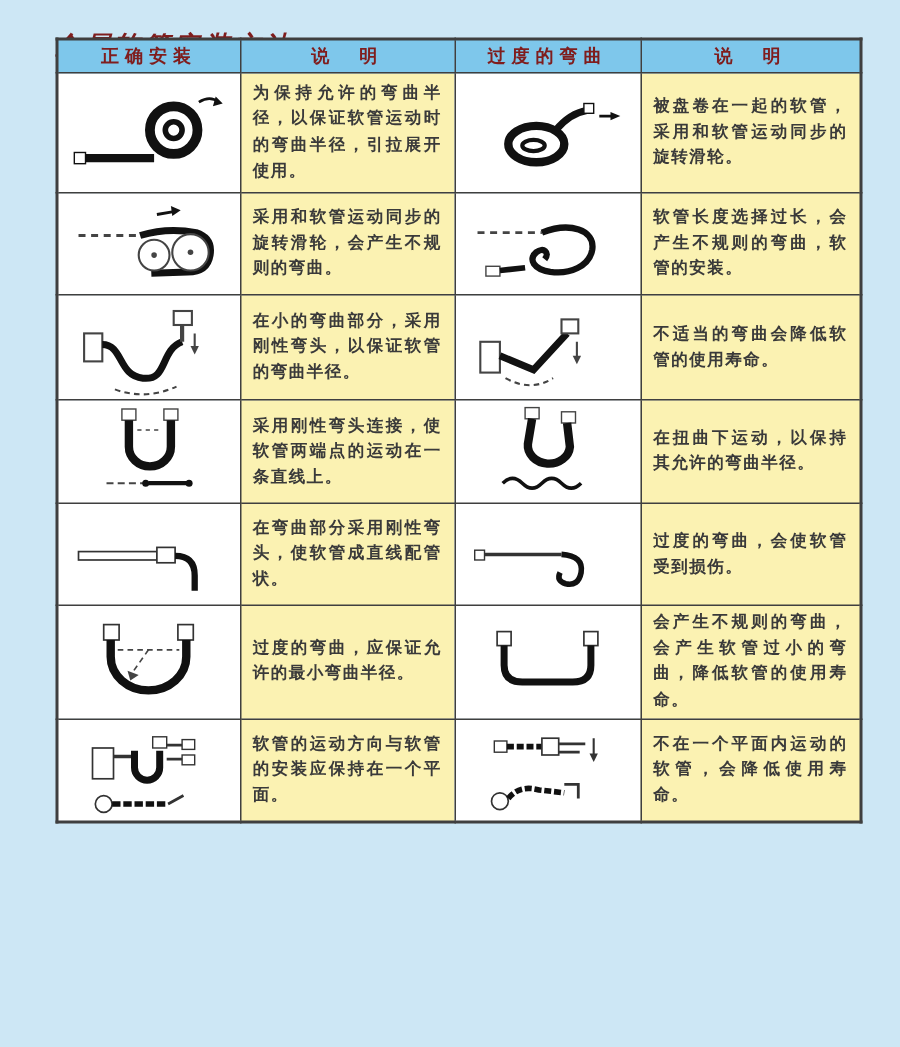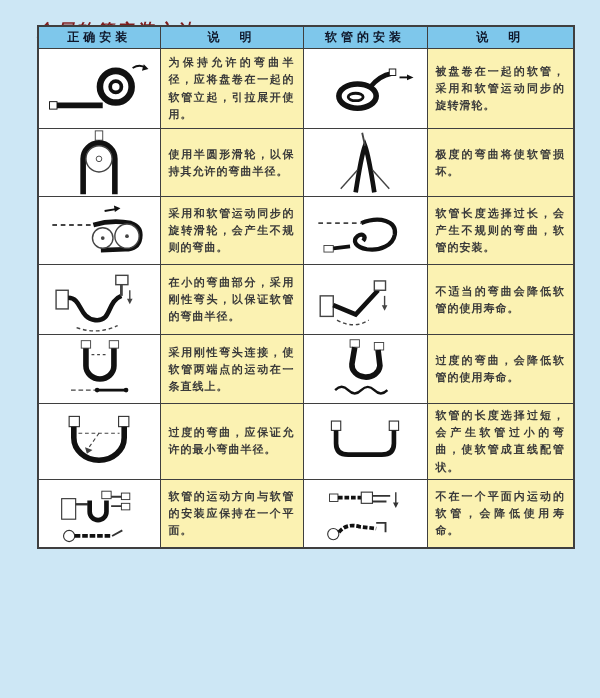--- a/index.html
+++ b/index.html
@@ -16,21 +16,21 @@
     font-family:"DejaVu Serif","Liberation Serif",serif;
   }
   table.grid{
     position:absolute;left:37px;top:25px;width:536px;
     border-collapse:collapse;table-layout:fixed;
     border:2px solid #3f3f3f;
   }
   .grid th,.grid td{border:1px solid #3f3f3f;padding:0;}
   .grid th{
     background:#7ec7eb;height:21px;
-    font-size:12px;font-weight:bold;color:#0f172a;
+    font-size:12px;font-weight:bold;color:#7f1d1d;
     letter-spacing:4px;text-align:center;
   }
   td.img-cell{background:#ffffff;text-align:center;vertical-align:middle;}
   td.txt-cell{
     background:#fbf2b2;
     font-size:11px;font-weight:bold;color:#3a3a3a;
     padding:3px 8px;line-height:1.55;letter-spacing:1px;
     text-align:justify;vertical-align:middle;
   }
   tr.r1{height:80px} tr.r2{height:64px} tr.r3{height:68px}
@@ -47,70 +47,49 @@
   <colgroup>
     <col style="width:122px">
       <col style="width:143px">
       <col style="width:124px">
       <col style="width:147px">
   </colgroup>
   <tbody>
       <tr>
     <th>正确安装</th>
     <th>说　明</th>
-    <th>软管的安装</th>
+    <th>过度的弯曲</th>
     <th>说　明</th>
   </tr>
 
   <tr class="r1">
     <td class="img-cell">
       <svg viewBox="0 0 120 72">
         <path d="M14,54 L64,54" stroke="#111" stroke-width="6" fill="none"></path>
         <rect x="7" y="50" width="8" height="8" fill="#fff" stroke="#111"></rect>
         <circle cx="78" cy="34" r="17" fill="none" stroke="#111" stroke-width="7"></circle>
         <circle cx="78" cy="34" r="6" fill="none" stroke="#111" stroke-width="4"></circle>
         <path d="M96,14 q8,-5 14,0" fill="none" stroke="#111" stroke-width="2"></path>
         <path d="M108,10 l5,5 l-7,2 z" fill="#111"></path>
       </svg>
     </td>
-    <td class="txt-cell">为保持允许的弯曲半径，应将盘卷在一起的软管立起，引拉展开使用。</td>
+    <td class="txt-cell">为保持允许的弯曲半径，以保证软管运动时的弯曲半径，引拉展开使用。</td>
     <td class="img-cell">
       <svg viewBox="0 0 120 72">
         <ellipse cx="52" cy="44" rx="20" ry="13" fill="none" stroke="#111" stroke-width="6"></ellipse>
         <ellipse cx="50" cy="45" rx="8" ry="4" fill="none" stroke="#111" stroke-width="3"></ellipse>
         <path d="M66,34 Q76,22 88,20" fill="none" stroke="#111" stroke-width="5"></path>
         <rect x="86" y="15" width="7" height="7" fill="#fff" stroke="#111"></rect>
         <path d="M97,24 l9,0" stroke="#111" stroke-width="2"></path>
         <path d="M105,21 l7,3 l-7,3 z" fill="#111"></path>
       </svg>
     </td>
     <td class="txt-cell">被盘卷在一起的软管，采用和软管运动同步的旋转滑轮。</td>
   </tr>
 
-  <tr class="r2">
-    <td class="img-cell">
-      <svg viewBox="0 0 120 72">
-        <rect x="56" y="2" width="8" height="10" fill="#fff" stroke="#444"></rect>
-        <line x1="60" y1="12" x2="60" y2="20" stroke="#444" stroke-width="2"></line>
-        <path d="M43,70 L43,32 A17,17 0 0 1 77,32 L77,70" fill="none" stroke="#111" stroke-width="6"></path>
-        <circle cx="60" cy="32" r="14" fill="#fff" stroke="#444" stroke-width="1.5"></circle>
-        <circle cx="60" cy="32" r="3" fill="none" stroke="#444"></circle>
-      </svg>
-    </td>
-    <td class="txt-cell">使用半圆形滑轮，以保持其允许的弯曲半径。</td>
-    <td class="img-cell">
-      <svg viewBox="0 0 120 72">
-        <path d="M50,68 C54,42 57,26 60,18 C63,26 66,42 70,68" fill="none" stroke="#111" stroke-width="5"></path>
-        <line x1="60" y1="18" x2="57" y2="4" stroke="#444" stroke-width="2"></line>
-        <line x1="34" y1="64" x2="52" y2="44" stroke="#444" stroke-width="1.5"></line>
-        <line x1="86" y1="64" x2="68" y2="44" stroke="#444" stroke-width="1.5"></line>
-      </svg>
-    </td>
-    <td class="txt-cell">极度的弯曲将使软管损坏。</td>
-  </tr>
 
   <tr class="r3">
     <td class="img-cell">
       <svg viewBox="0 0 120 72">
         <line x1="10" y1="30" x2="54" y2="30" stroke="#444" stroke-width="2" stroke-dasharray="5,4"></line>
         <path d="M54,30 Q74,24 94,28 Q106,32 104,44 Q102,56 88,56 L62,57" fill="none" stroke="#111" stroke-width="5"></path>
         <circle cx="64" cy="44" r="11" fill="#fff" stroke="#444" stroke-width="1.5"></circle>
         <circle cx="64" cy="44" r="2" fill="#444"></circle>
         <circle cx="90" cy="42" r="13" fill="#fff" stroke="#444" stroke-width="1.5"></circle>
         <circle cx="90" cy="42" r="2" fill="#444"></circle>
@@ -172,44 +151,62 @@
     </td>
     <td class="txt-cell">采用刚性弯头连接，使软管两端点的运动在一条直线上。</td>
     <td class="img-cell">
       <svg viewBox="0 0 120 72">
         <rect x="44" y="4" width="10" height="8" fill="#fff" stroke="#444"></rect>
         <rect x="70" y="7" width="10" height="8" fill="#fff" stroke="#444"></rect>
         <path d="M49,12 L46,30 A15,13 0 0 0 76,32 L74,15" fill="none" stroke="#111" stroke-width="6"></path>
         <path d="M28,58 q7,-7 14,0 t14,0 t14,0 t14,0" fill="none" stroke="#111" stroke-width="2.5"></path>
       </svg>
     </td>
-    <td class="txt-cell">过度的弯曲，会降低软管的使用寿命。</td>
-  </tr>
-
+    <td class="txt-cell">在扭曲下运动，以保持其允许的弯曲半径。</td>
+  </tr>
+
+  <tr class="r7">
+    <td class="img-cell">
+      <svg viewBox="0 0 120 72">
+        <rect x="10" y="34" width="56" height="6" fill="#fff" stroke="#333" stroke-width="1.2"></rect>
+        <rect x="66" y="31" width="13" height="11" fill="#fff" stroke="#333" stroke-width="1.2"></rect>
+        <path d="M79,37 q14,0 14,14 l0,11" fill="none" stroke="#111" stroke-width="4.5"></path>
+      </svg>
+    </td>
+    <td class="txt-cell">在弯曲部分采用刚性弯头，使软管成直线配管状。</td>
+    <td class="img-cell">
+      <svg viewBox="0 0 120 72">
+        <rect x="8" y="33" width="7" height="7" fill="#fff" stroke="#333"></rect>
+        <path d="M15,36 L70,36" stroke="#333" stroke-width="2.5"></path>
+        <path d="M70,36 q16,1 14,13 q-2,10 -11,8 q-7,-2 -4,-8" fill="none" stroke="#111" stroke-width="4"></path>
+      </svg>
+    </td>
+    <td class="txt-cell">过度的弯曲，会使软管受到损伤。</td>
+  </tr>
 
   <tr class="r8">
     <td class="img-cell">
       <svg viewBox="0 0 120 72">
         <rect x="28" y="9" width="11" height="11" fill="#fff" stroke="#333" stroke-width="1.2"></rect>
         <rect x="81" y="9" width="11" height="11" fill="#fff" stroke="#333" stroke-width="1.2"></rect>
         <path d="M33,20 L33,32 A27,24 0 0 0 87,32 L87,20" fill="none" stroke="#111" stroke-width="6"></path>
         <path d="M38,27 L82,27" stroke="#444" stroke-width="1.2" stroke-dasharray="4,3"></path>
         <path d="M60,27 L48,44" stroke="#444" stroke-width="1.2" stroke-dasharray="4,3"></path>
         <path d="M45,42 l2,7 l6,-4 z" fill="#444"></path>
       </svg>
     </td>
     <td class="txt-cell">过度的弯曲，应保证允许的最小弯曲半径。</td>
     <td class="img-cell">
       <svg viewBox="0 0 120 72">
         <rect x="24" y="14" width="10" height="10" fill="#fff" stroke="#333" stroke-width="1.2"></rect>
         <rect x="86" y="14" width="10" height="10" fill="#fff" stroke="#333" stroke-width="1.2"></rect>
         <path d="M29,24 L29,38 Q29,50 42,50 L78,50 Q91,50 91,38 L91,24" fill="none" stroke="#111" stroke-width="5"></path>
       </svg>
     </td>
-    <td class="txt-cell">软管的长度选择过短，会产生软管过小的弯曲，使软管成直线配管状。</td>
+    <td class="txt-cell">会产生不规则的弯曲，会产生软管过小的弯曲，降低软管的使用寿命。</td>
   </tr>
 
   <tr class="r9">
     <td class="img-cell">
       <svg viewBox="0 0 120 72">
         <rect x="20" y="20" width="15" height="22" fill="#fff" stroke="#333" stroke-width="1.2"></rect>
         <path d="M35,26 L48,26" stroke="#333" stroke-width="2.5"></path>
         <path d="M50,22 L50,34 A9,9 0 0 0 68,34 L68,22" fill="none" stroke="#111" stroke-width="5"></path>
         <rect x="63" y="12" width="10" height="8" fill="#fff" stroke="#333"></rect>
         <path d="M73,18 L86,18 M73,28 L86,28" stroke="#333" stroke-width="2"></path>

